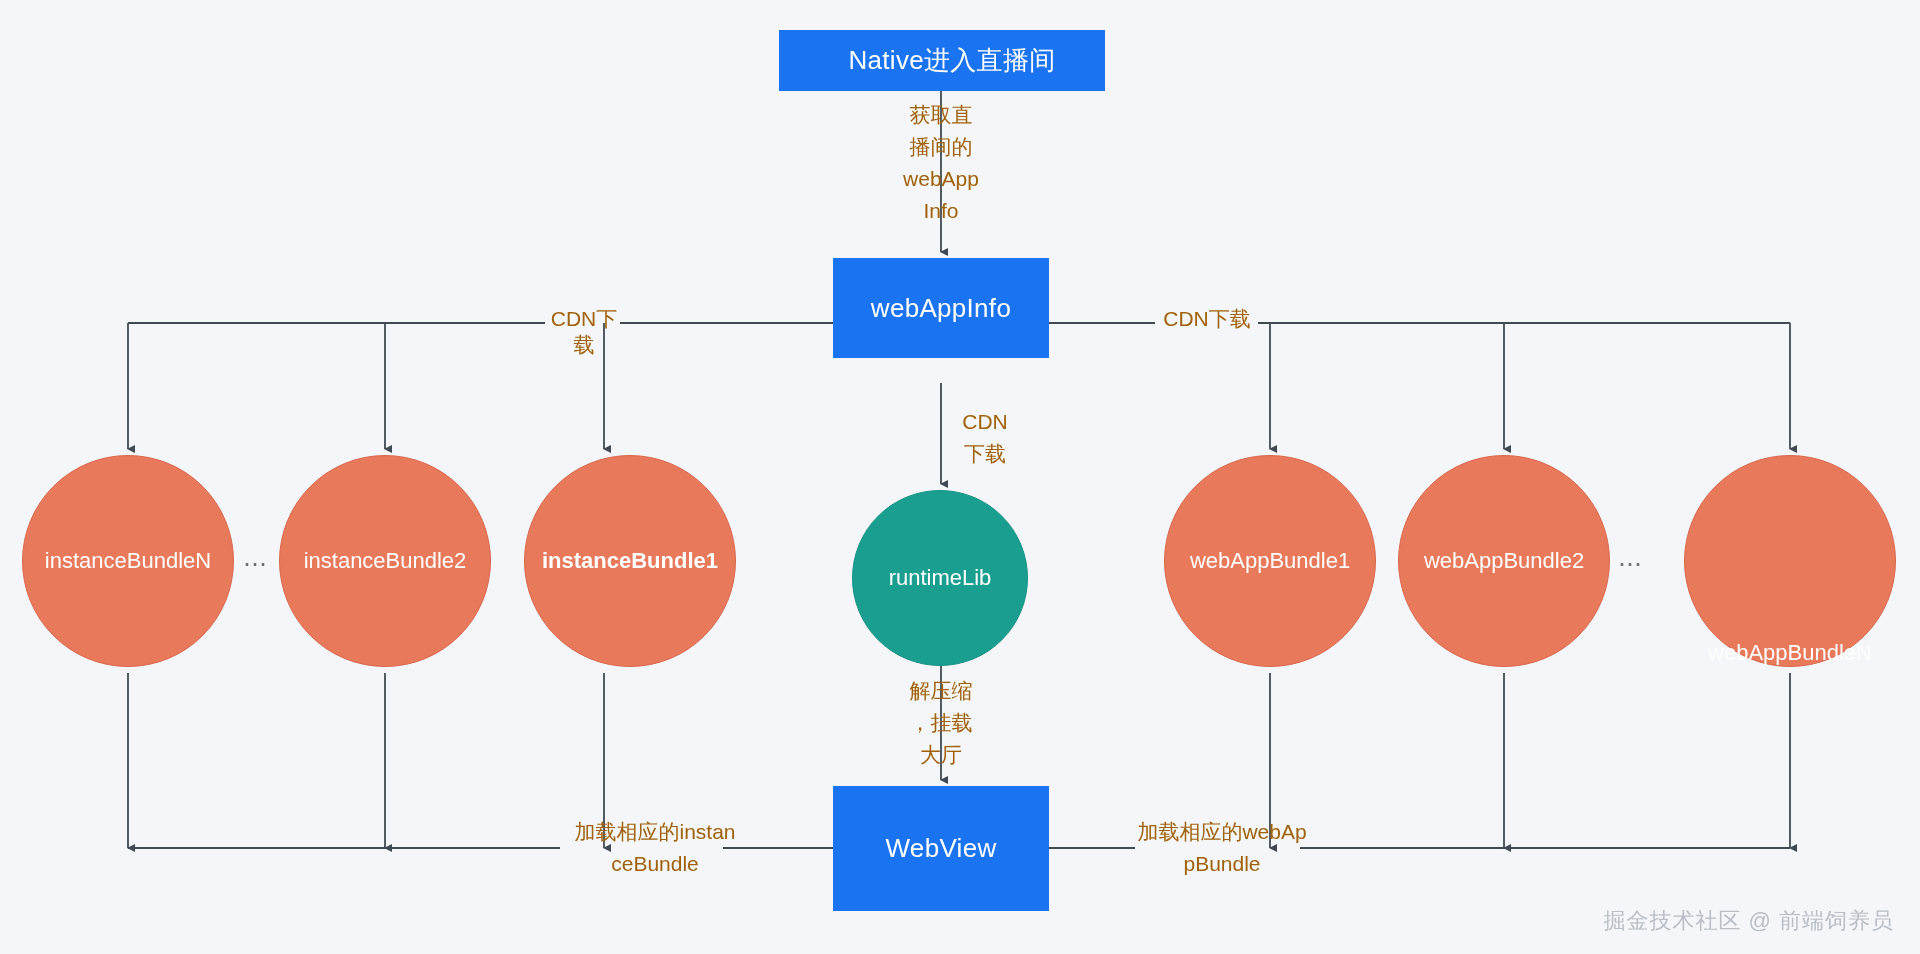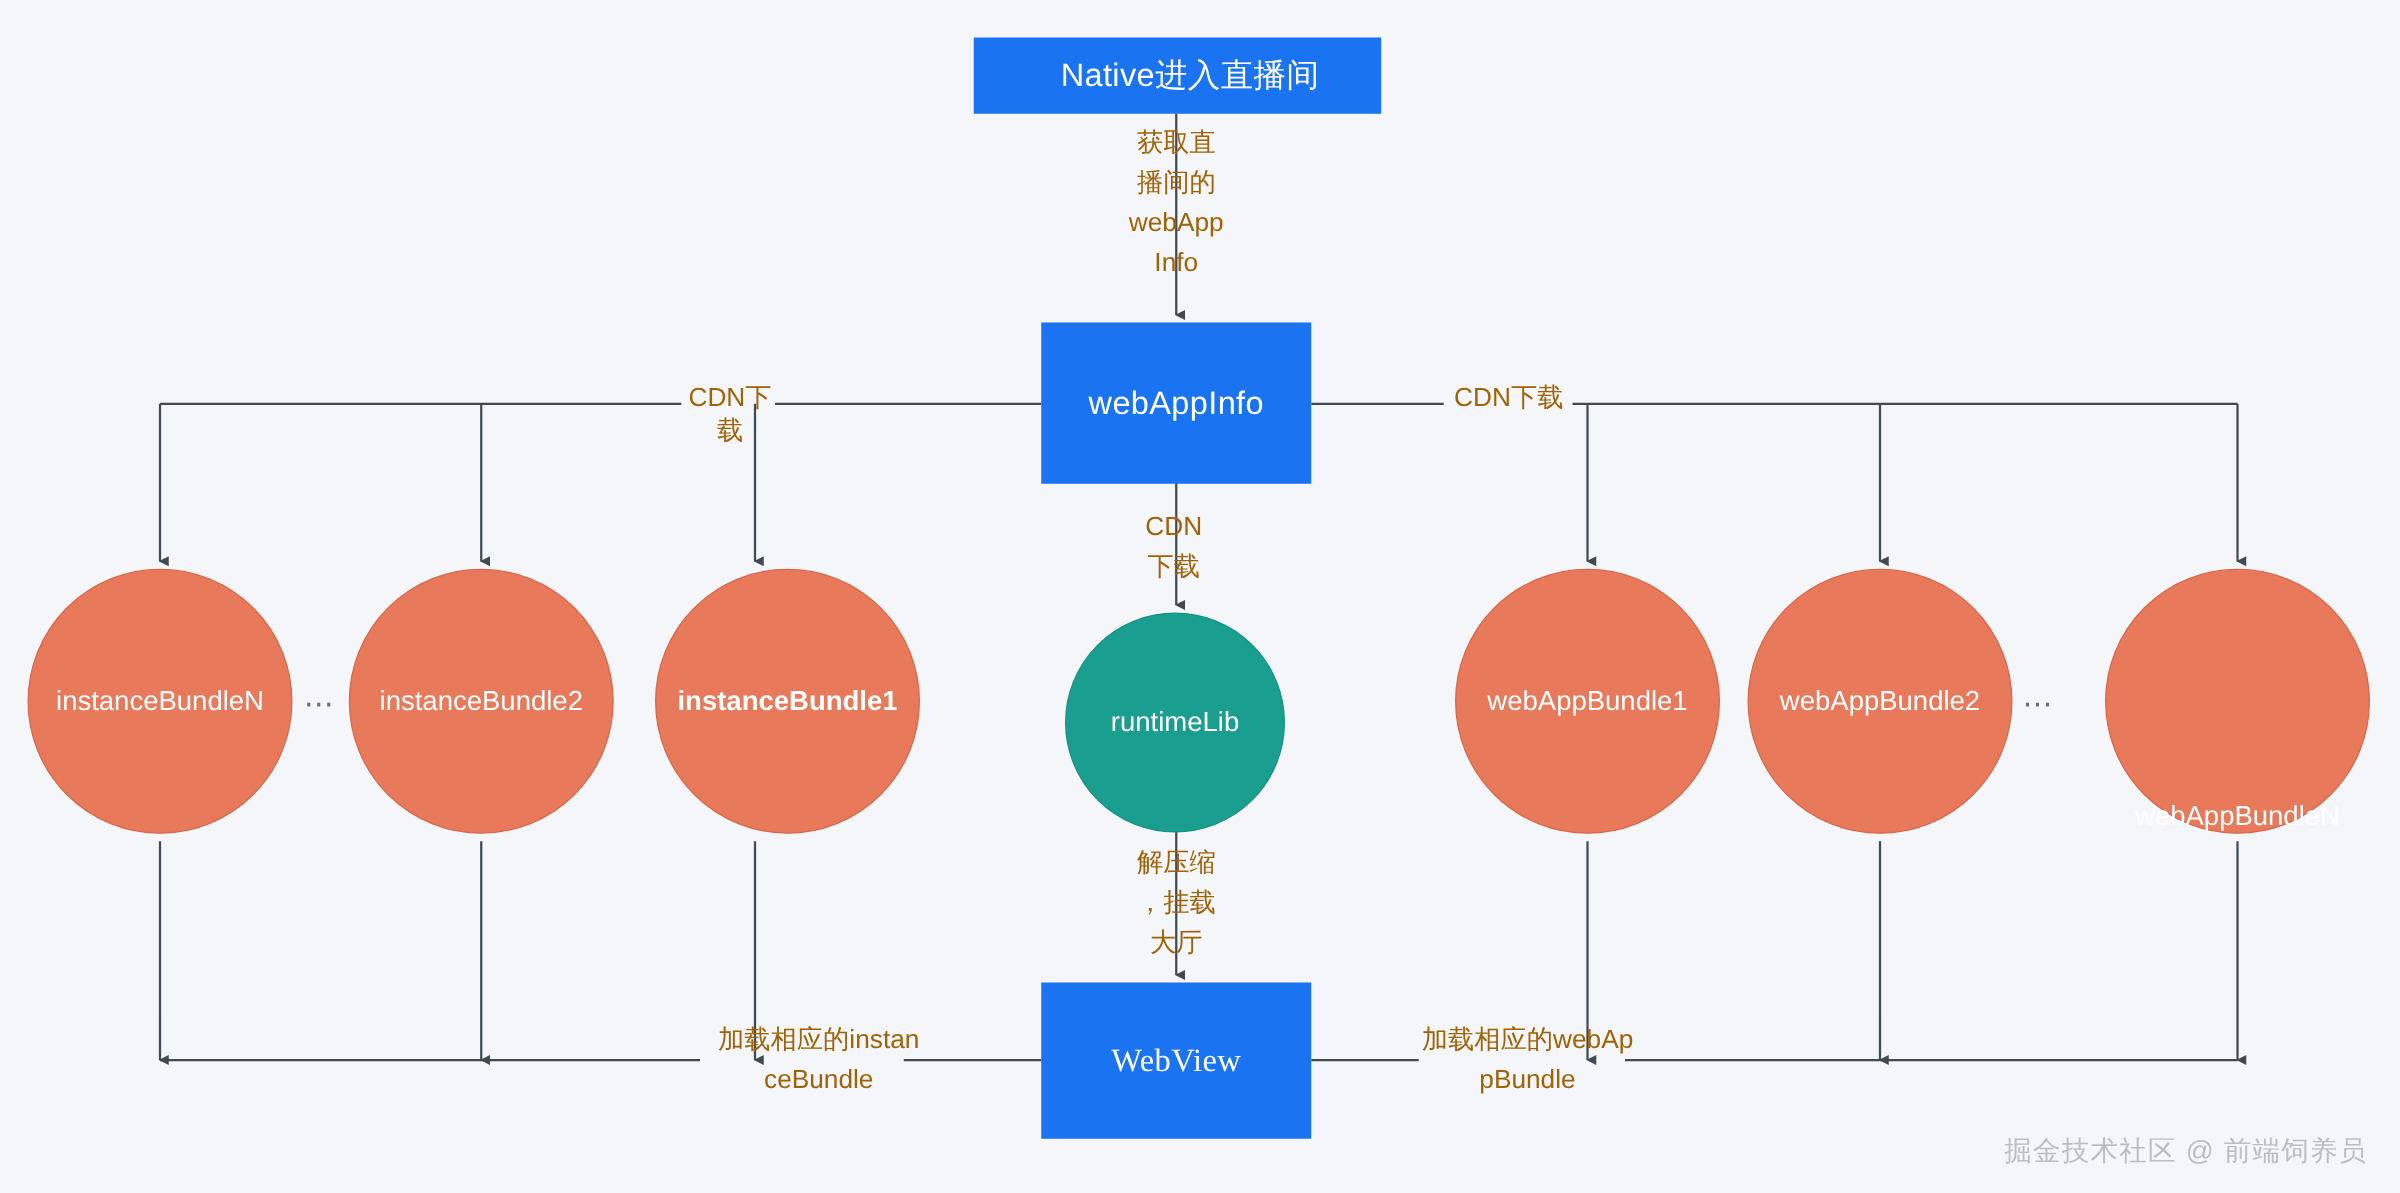--- a/index.html
+++ b/index.html
@@ -69,29 +69,29 @@
       <path d="M1270,848 L1270,673" marker-end="url(#arrowUp)" transform="rotate(180 1270 760.5)"></path>
       <path d="M1504,848 L1504,673" marker-end="url(#arrowUp)" transform="rotate(180 1504 760.5)"></path>
       <path d="M1790,848 L1790,673" marker-end="url(#arrowUp)" transform="rotate(180 1790 760.5)"></path>
     </g>
   </svg>
 
   <div class="node rect" style="left:779px;top:30px;width:326px;height:61px;padding-left:20px;">
     <span>Native进入直播间</span>
   </div>
 
-  <div class="node rect" style="left:833px;top:258px;width:216px;height:129px;">
+  <div class="node rect" style="left:833px;top:258px;width:216px;height:100px;">
     <span>webAppInfo</span>
   </div>
 
   <div class="node circle teal" style="left:852px;top:490px;width:176px;height:176px;">
     <span>runtimeLib</span>
   </div>
 
-  <div class="node rect" style="left:833px;top:786px;width:216px;height:125px;font-family:Liberation Serif, serif;">
+  <div class="node rect" style="left:833px;top:786px;width:216px;height:125px;">
     <span>WebView</span>
   </div>
 
   <div class="node circle orange" style="left:22px;top:455px;width:212px;height:212px;align-items:center;">
     <span>instanceBundleN</span>
   </div>
 
   <div class="node circle orange" style="left:279px;top:455px;width:212px;height:212px;">
     <span>instanceBundle2</span>
   </div>
@@ -117,21 +117,21 @@
 
   <div class="elabel" style="left:861px;top:99px;width:160px;">获取直
 播间的
 webApp
 Info</div>
 
   <div class="elabel" style="left:545px;top:306px;width:78px;line-height:26px;">CDN下载</div>
 
   <div class="elabel" style="left:1157px;top:306px;width:100px;line-height:26px;">CDN下载</div>
 
-  <div class="elabel" style="left:884px;top:406px;width:110px;">CDN
+  <div class="elabel" style="left:930px;top:406px;width:110px;">CDN
 下载</div>
 
   <div class="elabel" style="left:886px;top:675px;width:110px;">解压缩
 ，挂载
 大厅</div>
 
   <div class="elabel" style="left:560px;top:816px;width:190px;line-height:32px;">加载相应的instan
 ceBundle</div>
 
   <div class="elabel" style="left:1127px;top:816px;width:190px;line-height:32px;">加载相应的webAp

